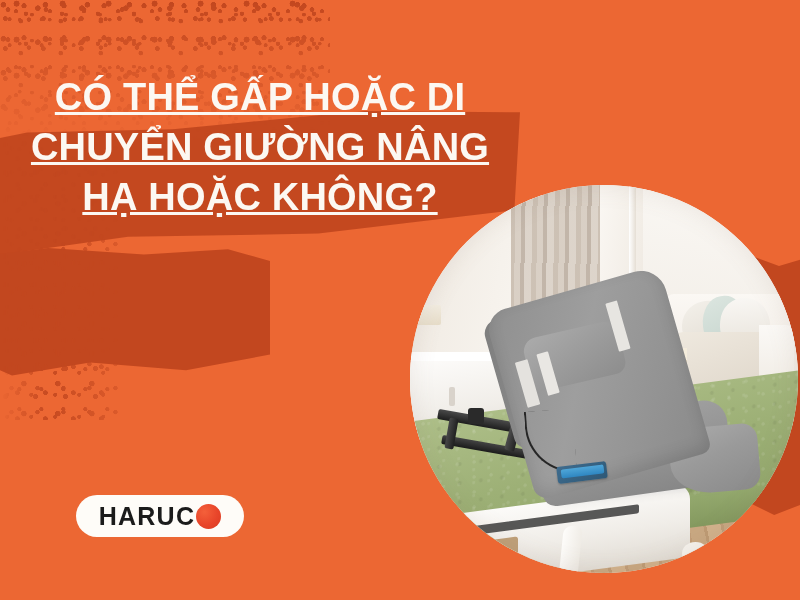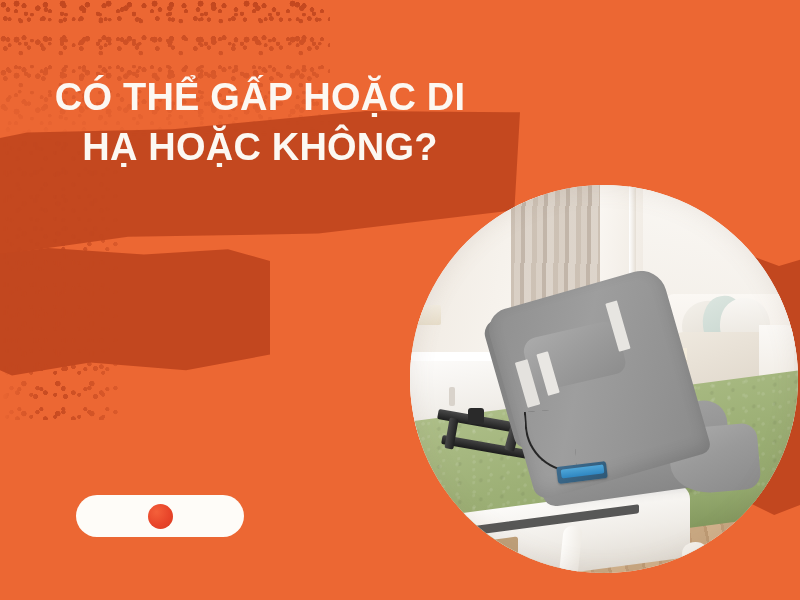--- a/index.html
+++ b/index.html
@@ -103,21 +103,21 @@
     top: 72px;
     width: 520px;
     text-align: center;
     color: #FCF8F2;
     font-weight: bold;
     font-size: 38px;
     line-height: 50px;
     letter-spacing: .2px;
     z-index: 5;
   }
-  .headline .ln { display: block; white-space: nowrap; }
+  .headline .ln { display: block; white-space: nowrap; text-decoration: underline; }
 
   
   .logo-pill {
     position: absolute;
     left: 76px;
     top: 495px;
     width: 168px;
     height: 42px;
     background: #FEFCF8;
     border-radius: 21px;
@@ -512,20 +512,22 @@
       <div class="cable"></div>
       <div class="remote"></div>
       <div class="remote-face"></div>
 
       <div class="photo-vignette"></div>
     </div>
   </div>
 
   <div class="headline">
     <span class="ln">CÓ THỂ GẤP HOẶC DI</span>
+    <span class="ln">CHUYỂN GIƯỜNG NÂNG</span>
     <span class="ln">HẠ HOẶC KHÔNG?</span>
   </div>
 
   <div class="logo-pill">
+    <span class="logo-text">HARUC</span>
     <span class="logo-dot"></span>
   </div>
 
 </div>
 
 </body></html>

